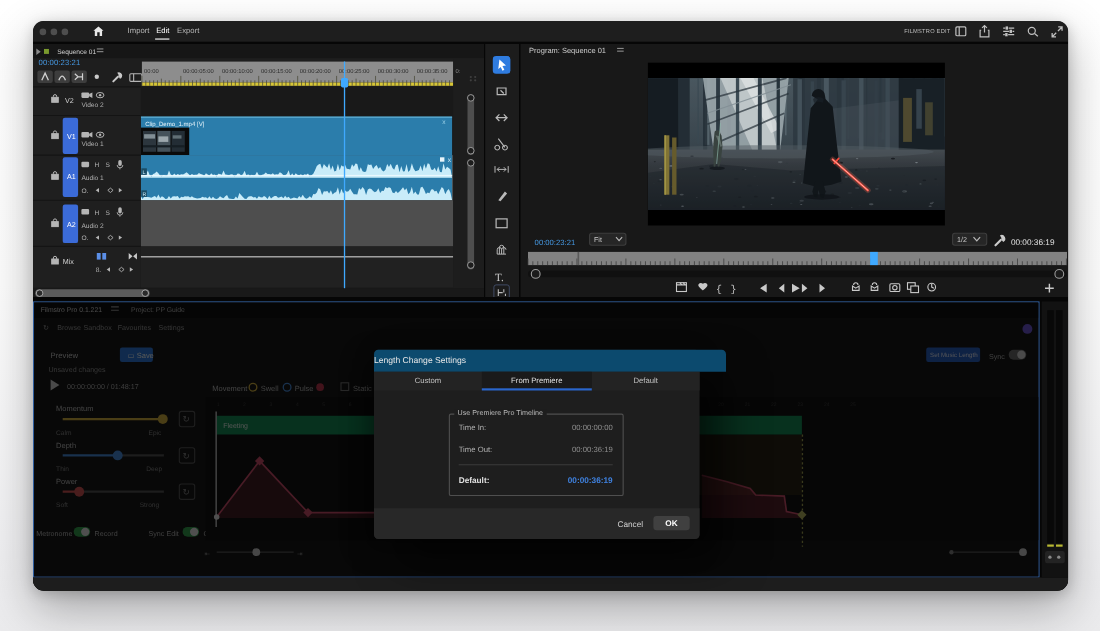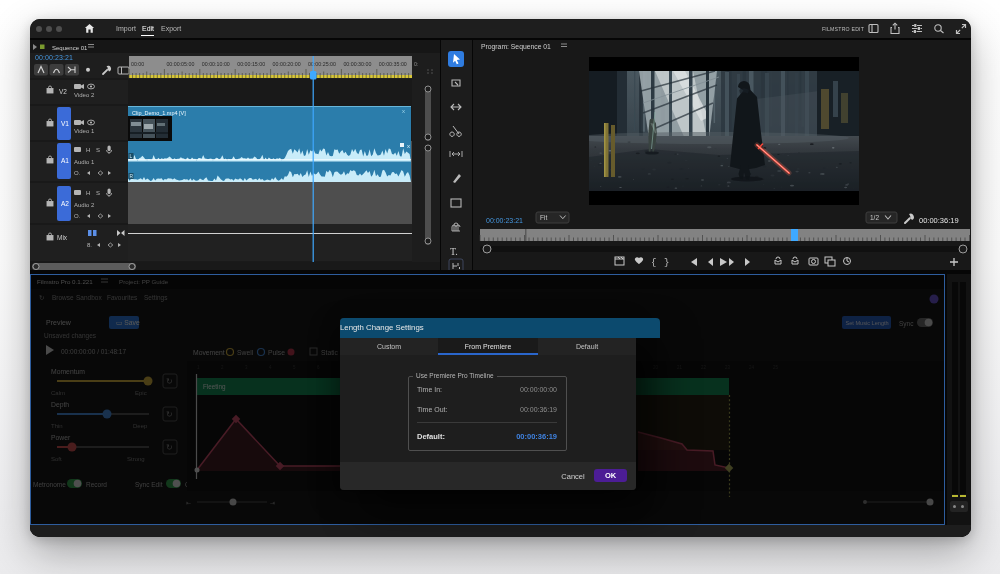--- a/index.html
+++ b/index.html
@@ -855,15 +855,15 @@
  <div class="abs" style="left:73px;top:54px;font-size:6.5px;color:#b8b8b8;background:#1e1e1e;padding:0 3px;">Use Premiere Pro Timeline</div>
  <div class="abs" style="left:77px;top:68px;font-size:7px;color:#b2b2b2;">Time In:</div>
  <div class="abs" style="left:117px;top:68px;width:100px;text-align:right;font-size:7px;color:#8e8e8e;">00:00:00:00</div>
  <div class="abs" style="left:77px;top:88px;font-size:7px;color:#b2b2b2;">Time Out:</div>
  <div class="abs" style="left:117px;top:88px;width:100px;text-align:right;font-size:7px;color:#8e8e8e;">00:00:36:19</div>
  <div class="abs" style="left:77px;top:104px;width:140px;height:1px;background:#3a3a3a;"></div>
  <div class="abs" style="left:77px;top:114px;font-size:7.5px;color:#e0e0e0;font-weight:bold;">Default:</div>
  <div class="abs" style="left:117px;top:114px;width:100px;text-align:right;font-size:7.5px;color:#3f82e0;font-weight:bold;">00:00:36:19</div>
  <div class="abs" style="left:0;top:144px;width:296px;height:28px;background:#282828;border-radius:0 0 4px 4px;"></div>
  <div class="abs" style="left:215px;top:152px;width:36px;text-align:center;font-size:7.5px;color:#d0d0d0;line-height:13px;">Cancel</div>
- <div class="abs" style="left:254px;top:151px;width:33px;height:13px;background:#4c1d95;border-radius:3px;text-align:center;line-height:13px;font-size:7.5px;color:#fff;font-weight:bold;">OK</div>
+ <div class="abs" style="left:254px;top:151px;width:33px;height:13px;background:#404040;border-radius:3px;text-align:center;line-height:13px;font-size:7.5px;color:#fff;font-weight:bold;">OK</div>
 </div>
 </div>
 
 </body></html>

